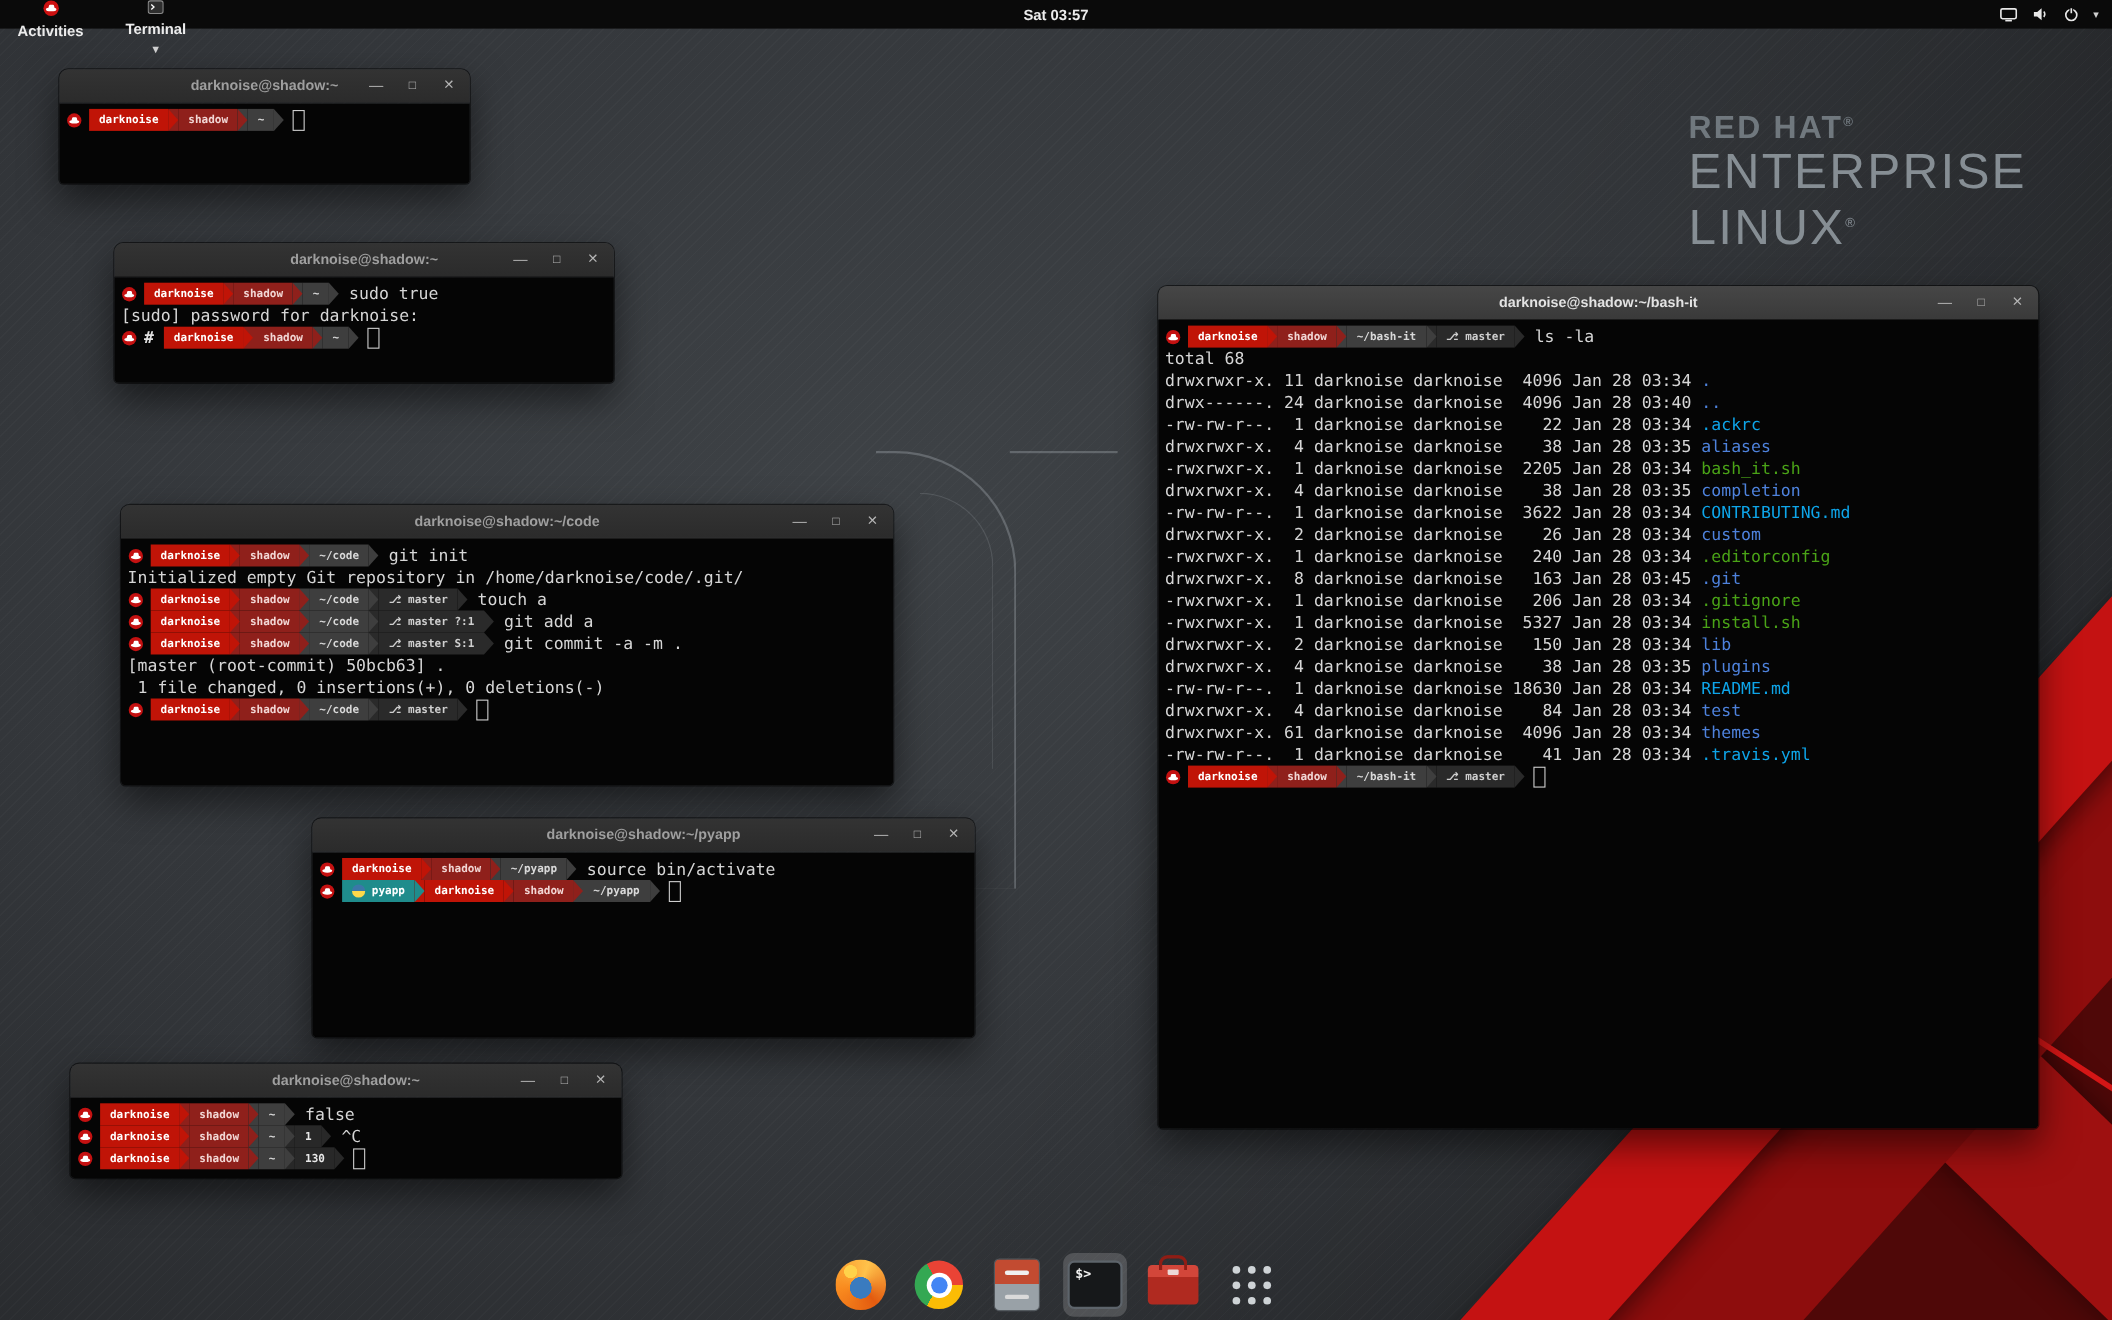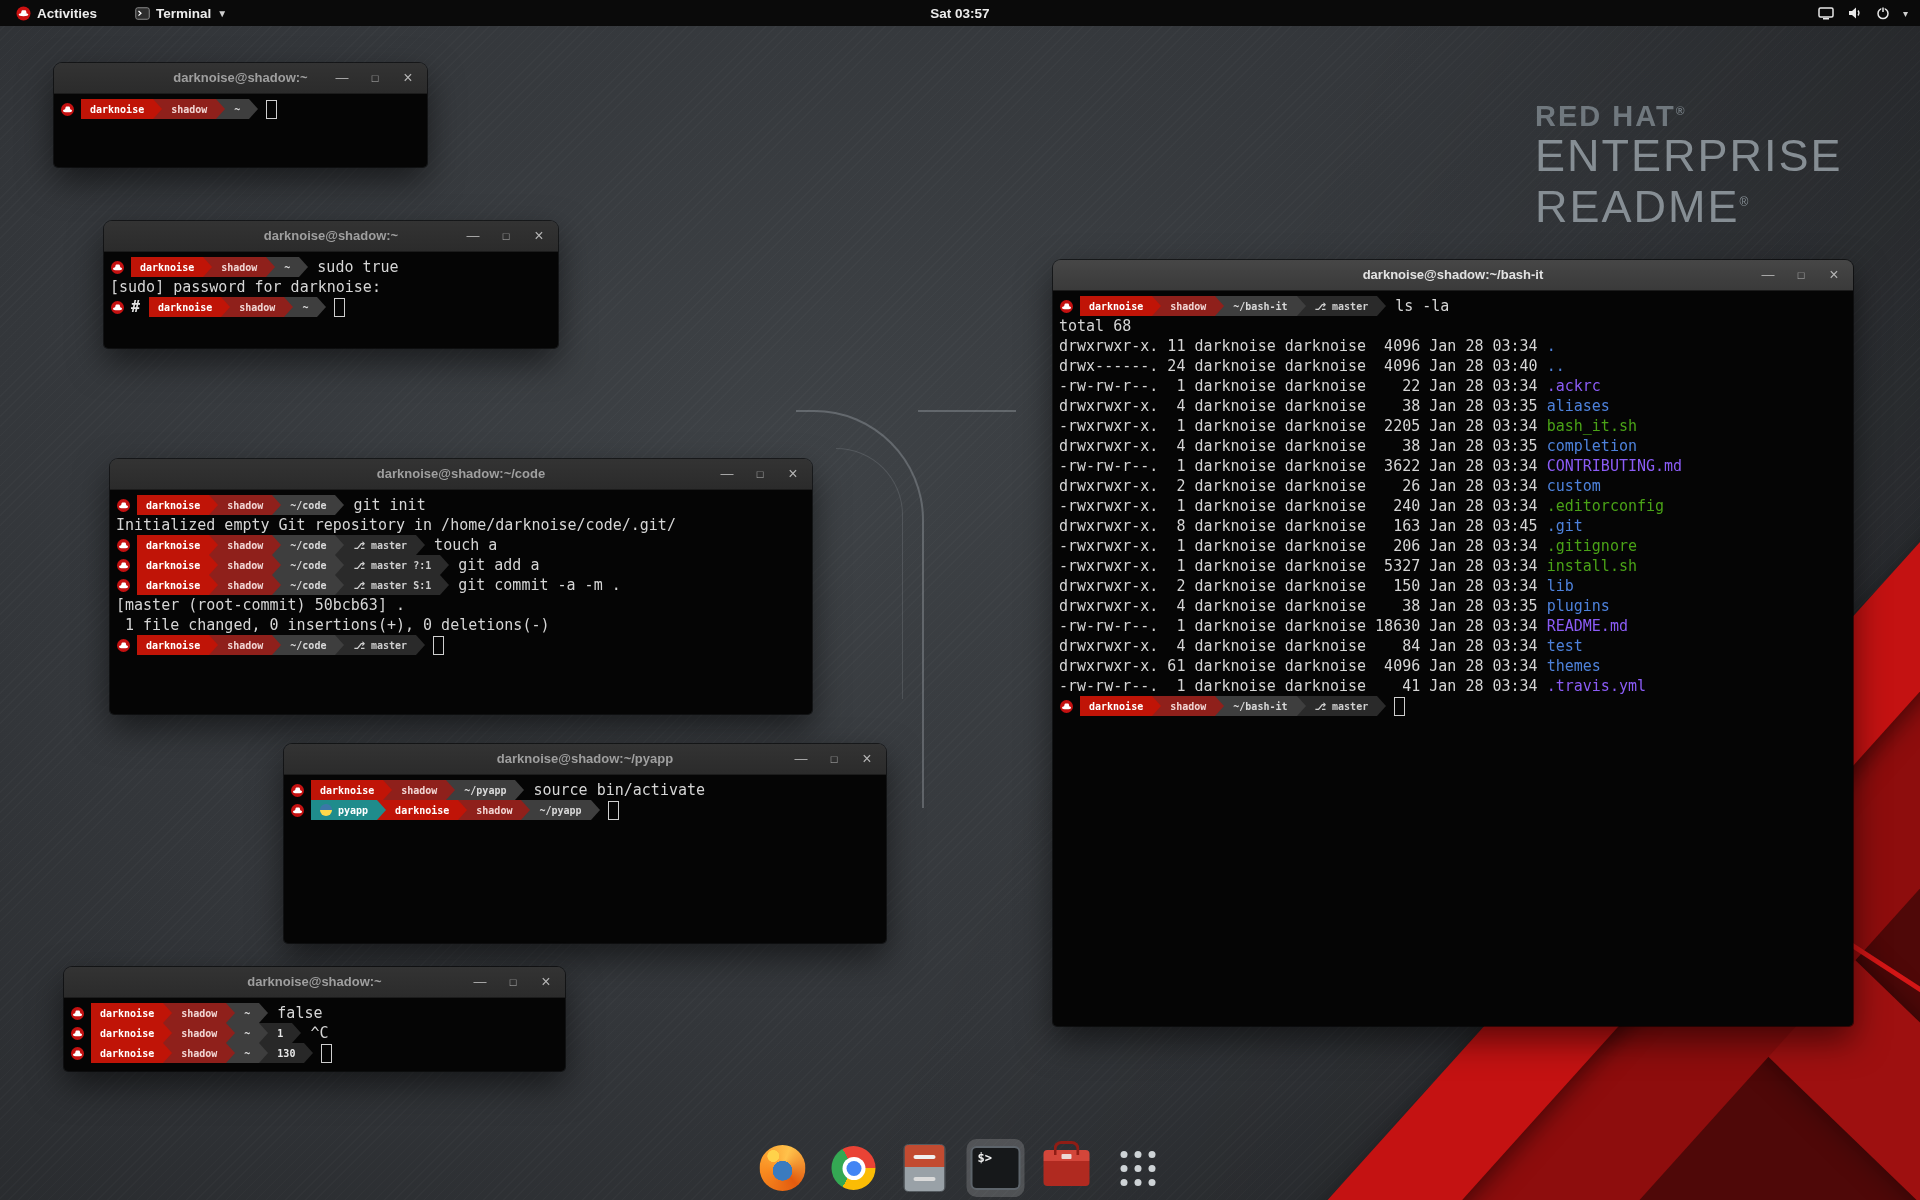--- a/index.html
+++ b/index.html
@@ -28,21 +28,21 @@
   .bg-arc2{position:absolute;left:918px;top:410px;width:98px;height:2px;
     background:rgba(190,196,202,0.30);}
   .bg-arc3{position:absolute;left:836px;top:448px;width:66px;height:250px;
     border-top:1px solid rgba(190,196,202,0.16);border-right:1px solid rgba(190,196,202,0.16);
     border-top-right-radius:70px;}
 
   
   .topbar{position:absolute;left:0;top:0;width:1920px;height:26px;background:#0a0a0a;
     color:#ececec;font-size:13.5px;font-weight:600;display:flex;align-items:center;z-index:50;}
   .tb-left{display:flex;align-items:center;gap:26px;padding-left:10px;}
-  .tb-item{display:flex;align-items:center;gap:6px;height:26px;padding:0 6px;cursor:pointer;}
+  .tb-item{display:flex;align-items:center;gap:6px;height:26px;padding:0 6px;cursor:pointer;flex-direction:column;}
   .tb-clock{position:absolute;left:0;right:0;text-align:center;pointer-events:none;}
   .tb-right{margin-left:auto;display:flex;align-items:center;gap:13px;padding-right:12px;}
   .tb-caret{font-size:10px;color:#cfcfcf;}
 
   
   .rhel-logo{position:absolute;left:1535px;top:100px;color:#828a90;z-index:1;}
   .rhel-brand{font-size:29px;font-weight:700;letter-spacing:2px;color:#70787e;}
   .rhel-big{font-size:45px;font-weight:400;letter-spacing:2px;line-height:46px;color:#868e94;}
   .rhel-reg{font-size:12px;vertical-align:super;}
 
@@ -68,21 +68,21 @@
   .pl-seg{display:inline-flex;align-items:center;height:20px;padding:0 9px;
     font-weight:700;font-size:10px;flex:none;
     font-family:"DejaVu Sans Mono","DejaVu Sans",monospace;}
   .pl-arrow{width:0;height:0;border-top:10px solid transparent;border-bottom:10px solid transparent;
     border-left:9px solid #000;flex:none;}
   .t-cmd{padding-left:9px;}
   .t-cursor{width:9px;height:17px;border:1px solid #cfcfcf;margin-left:8px;flex:none;}
   .t-out{white-space:pre;}
   .t-file.dir{color:#4e82dc;}
   .t-file.exec{color:#4aa317;}
-  .t-file.plain{color:#8b5cf6;}
+  .t-file.plain{color:#0ea5e9;}
   .py-icon{width:12px;height:12px;border-radius:50%;margin-right:6px;flex:none;
     background:linear-gradient(180deg,#3b77a8 0 50%, #ffd94a 50%);}
 
   .w0{left:54px;top:63px;width:373px;height:104px;}
   .w1{left:104px;top:221px;width:454px;height:127px;}
   .w2{left:110px;top:459px;width:702px;height:255px;}
   .w3{left:284px;top:744px;width:602px;height:199px;}
   .w4{left:64px;top:967px;width:501px;height:104px;}
   .w5{left:1053px;top:260px;width:800px;height:766px;z-index:8;}
 
@@ -132,21 +132,21 @@
   <div class="stripe stripe-cross"></div>
   <div class="stripe stripe-mid"></div>
   <div class="stripe stripe-bright"></div>
   <div class="stripe stripe-thin"></div>
   <div class="bg-arc"></div>
   <div class="bg-arc2"></div>
   <div class="bg-arc3"></div>
   <div class="rhel-logo">
     <div class="rhel-brand"><span>RED HAT</span><span class="rhel-reg">®</span></div>
     <div class="rhel-big">ENTERPRISE</div>
-    <div class="rhel-big"><span>README</span><span class="rhel-reg">®</span></div>
+    <div class="rhel-big"><span>LINUX</span><span class="rhel-reg">®</span></div>
   </div>
 </div>
 
 <div class="topbar">
   <div class="tb-left">
     <div class="tb-item">
       <span style="display:inline-flex;">
         <svg width="15" height="15" viewBox="0 0 15 15">
             <circle cx="7.5" cy="7.5" r="7" fill="#cc1111"></circle>
             <ellipse cx="7.5" cy="8.6" rx="4.8" ry="1.7" fill="#fff"></ellipse>

